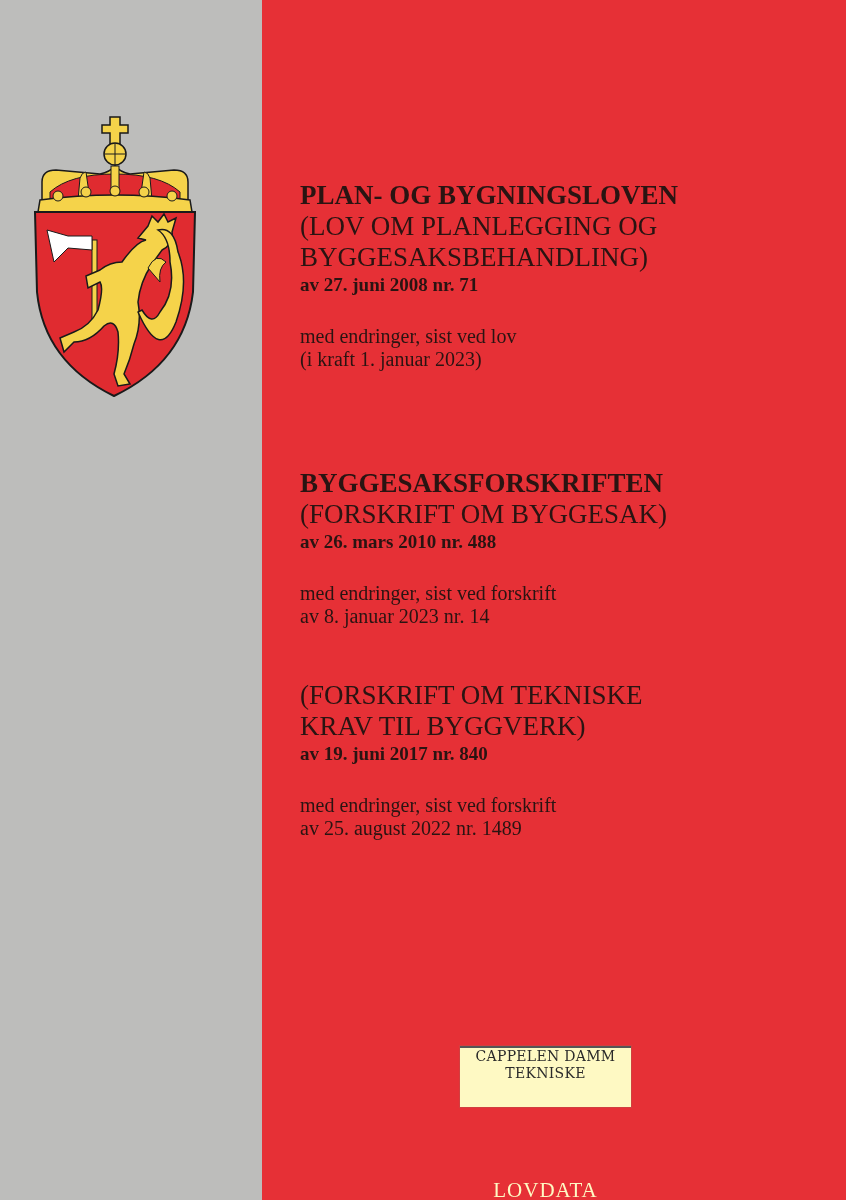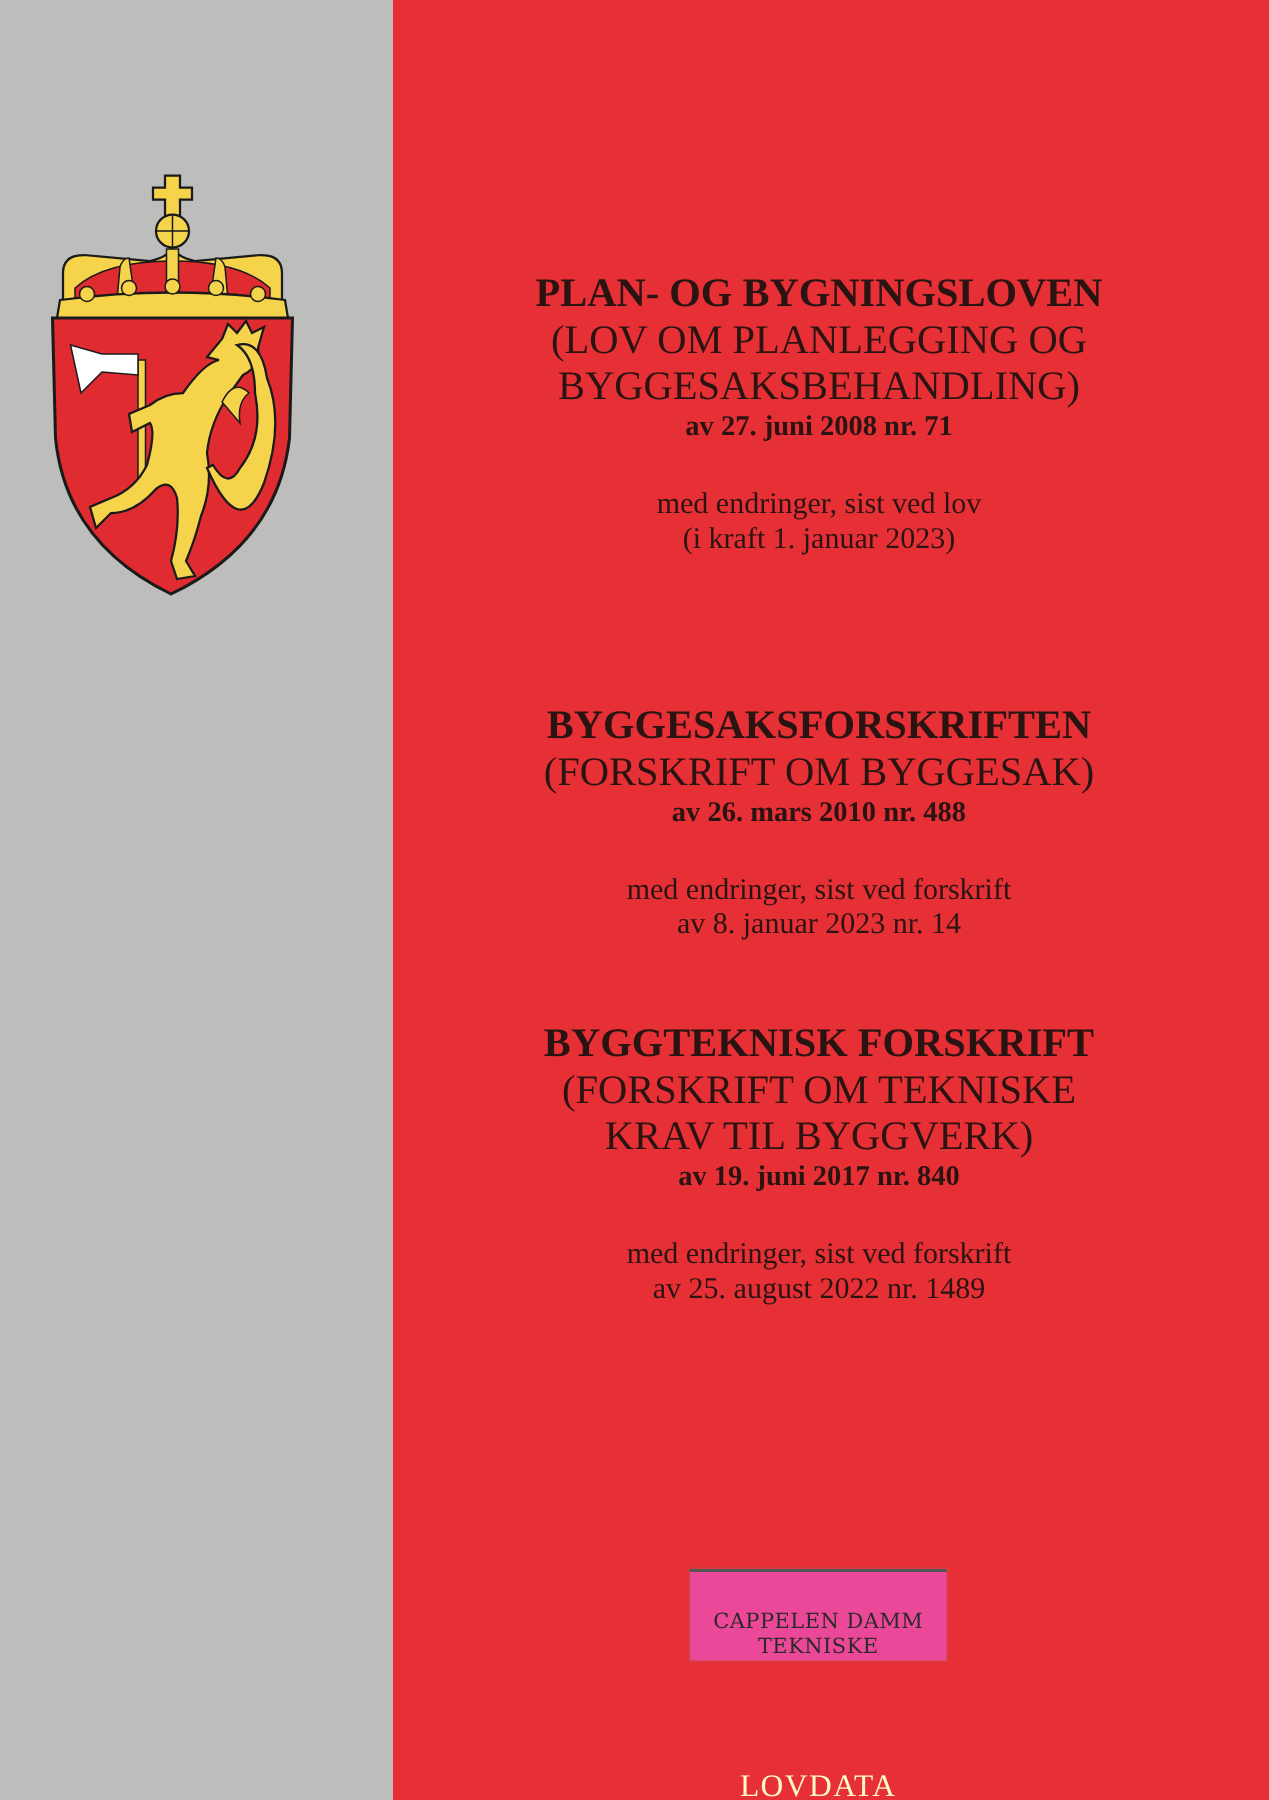--- a/index.html
+++ b/index.html
@@ -1,25 +1,25 @@
 <!DOCTYPE html>
 <html><head>
 <meta charset="utf-8">
 <style>
   html, body { margin:0; padding:0; }
   body { width:846px; height:1200px; position:relative; overflow:hidden; background:#e63036; font-family:"Liberation Serif","DejaVu Serif",serif; color:#2a1412; }
   .gray-band { position:absolute; left:0; top:0; width:262px; height:1200px; background:#bdbdbb; }
   .red-panel { position:absolute; left:262px; top:0; width:584px; height:1200px; background:#e63036; }
   .coat { position:absolute; left:30px; top:112px; width:172px; height:290px; }
-  .content { position:absolute; left:300px; width:492px; text-align:center; }
+  .content { position:absolute; left:300px; width:492px; }
   .title { font-weight:bold; font-size:27px; line-height:31px; letter-spacing:0; }
   .subtitle { font-size:27px; line-height:31px; }
   .date { font-weight:bold; font-size:19px; line-height:24px; }
   .amend { font-size:20px; line-height:23px; }
-  .publisher-box { position:absolute; left:460px; top:1046px; width:171px; height:59px; background:#ec4899; border-top:2px solid #555; box-shadow:0 0 0 1px #d04040; display:flex; flex-direction:column; align-items:center; justify-content:flex-end; }
+  .publisher-box { position:absolute; left:460px; top:1046px; width:171px; height:59px; background:#fef9c3; border-top:2px solid #555; box-shadow:0 0 0 1px #d04040; display:flex; flex-direction:column; align-items:center; justify-content:flex-start; }
   .pub-line { font-family:"DejaVu Serif",serif; font-size:14px; line-height:17px; letter-spacing:0.3px; color:#2a2a2a; }
   .lovdata { position:absolute; left:460px; top:1178px; width:171px; text-align:center; font-size:21px; letter-spacing:1px; color:#fef9c3;font-family:Liberation Serif, serif; }
 </style>
 </head>
 <body>
 
 <div class="gray-band"></div>
 <div class="red-panel"></div>
 
 <svg class="coat" viewBox="0 0 172 290" xmlns="http://www.w3.org/2000/svg">
@@ -71,21 +71,20 @@
 <div class="content" style="top:468px;">
   <div class="title">BYGGESAKSFORSKRIFTEN</div>
   <div class="subtitle">(FORSKRIFT OM BYGGESAK)</div>
   <div class="date">av 26. mars 2010 nr. 488</div>
   <div style="height:28px"></div>
   <div class="amend">med endringer, sist ved forskrift</div>
   <div class="amend">av 8. januar 2023 nr. 14</div>
 </div>
 
 <div class="content" style="top:680px;">
-  <div class="title">BYGGTEKNISK FORSKRIFT</div>
   <div class="subtitle">(FORSKRIFT OM TEKNISKE</div>
   <div class="subtitle">KRAV TIL BYGGVERK)</div>
   <div class="date">av 19. juni 2017 nr. 840</div>
   <div style="height:28px"></div>
   <div class="amend">med endringer, sist ved forskrift</div>
   <div class="amend">av 25. august 2022 nr. 1489</div>
 </div>
 
 <div class="publisher-box">
   <div class="pub-line">CAPPELEN DAMM</div>

